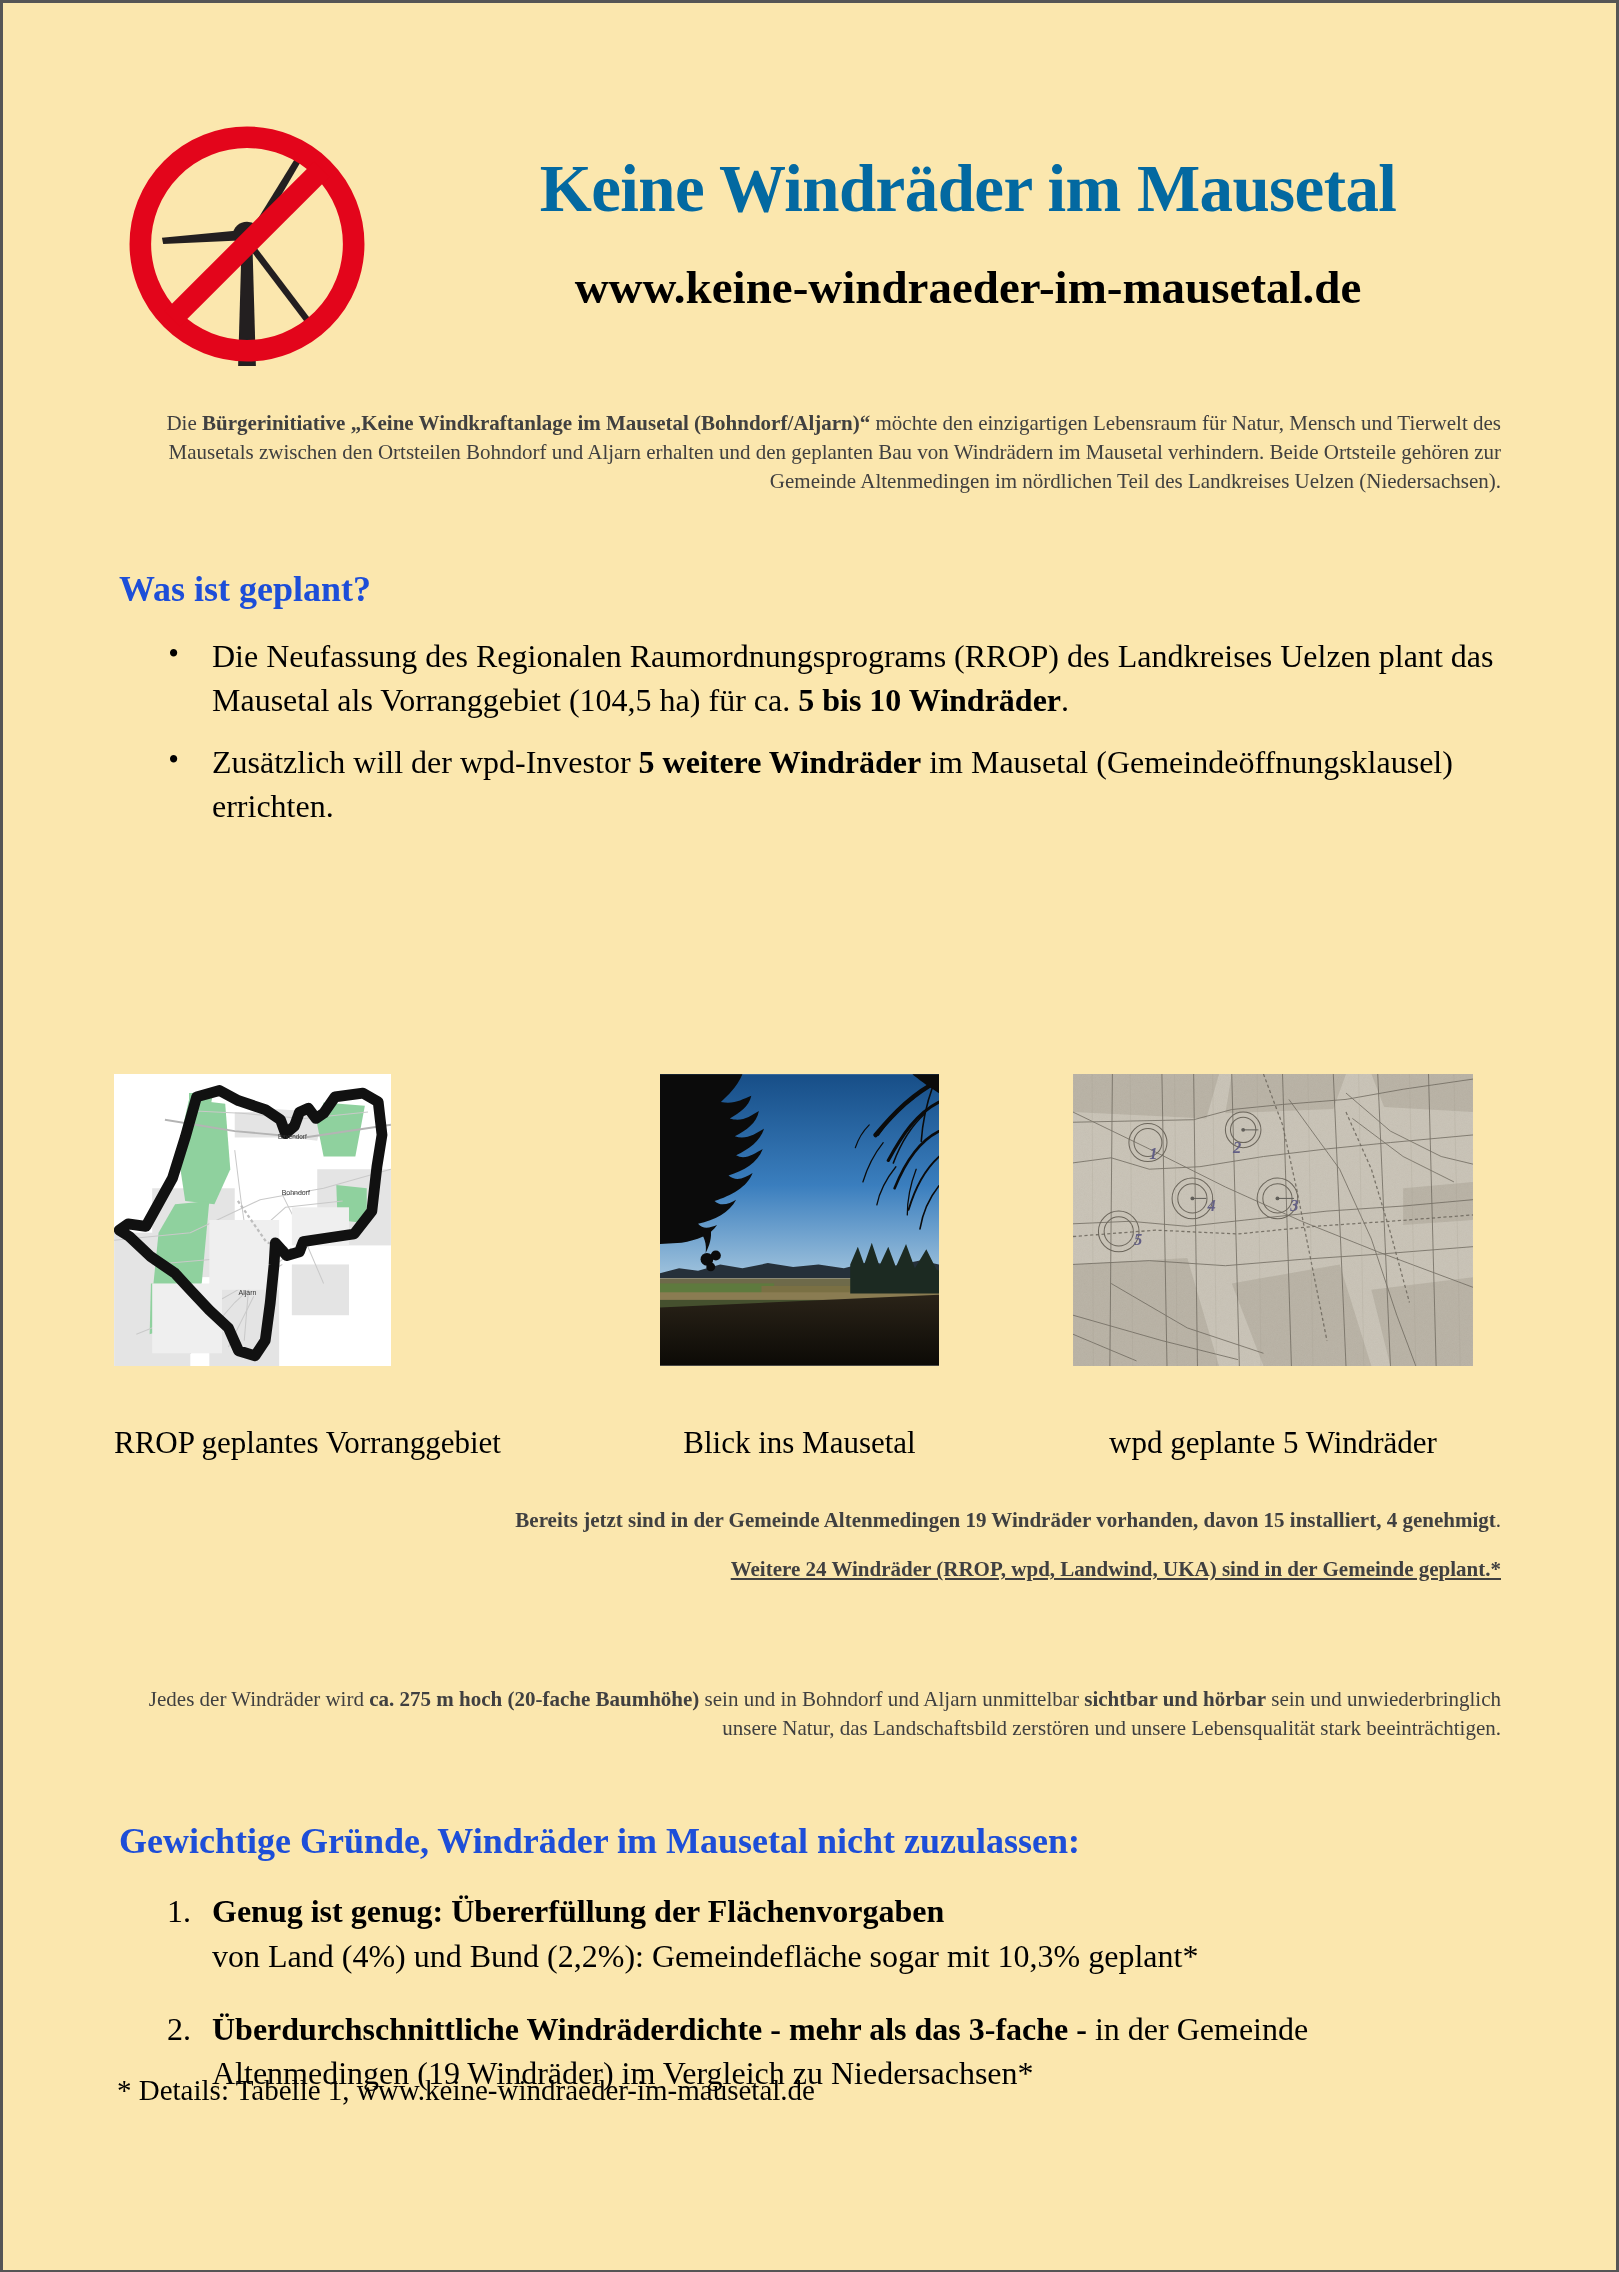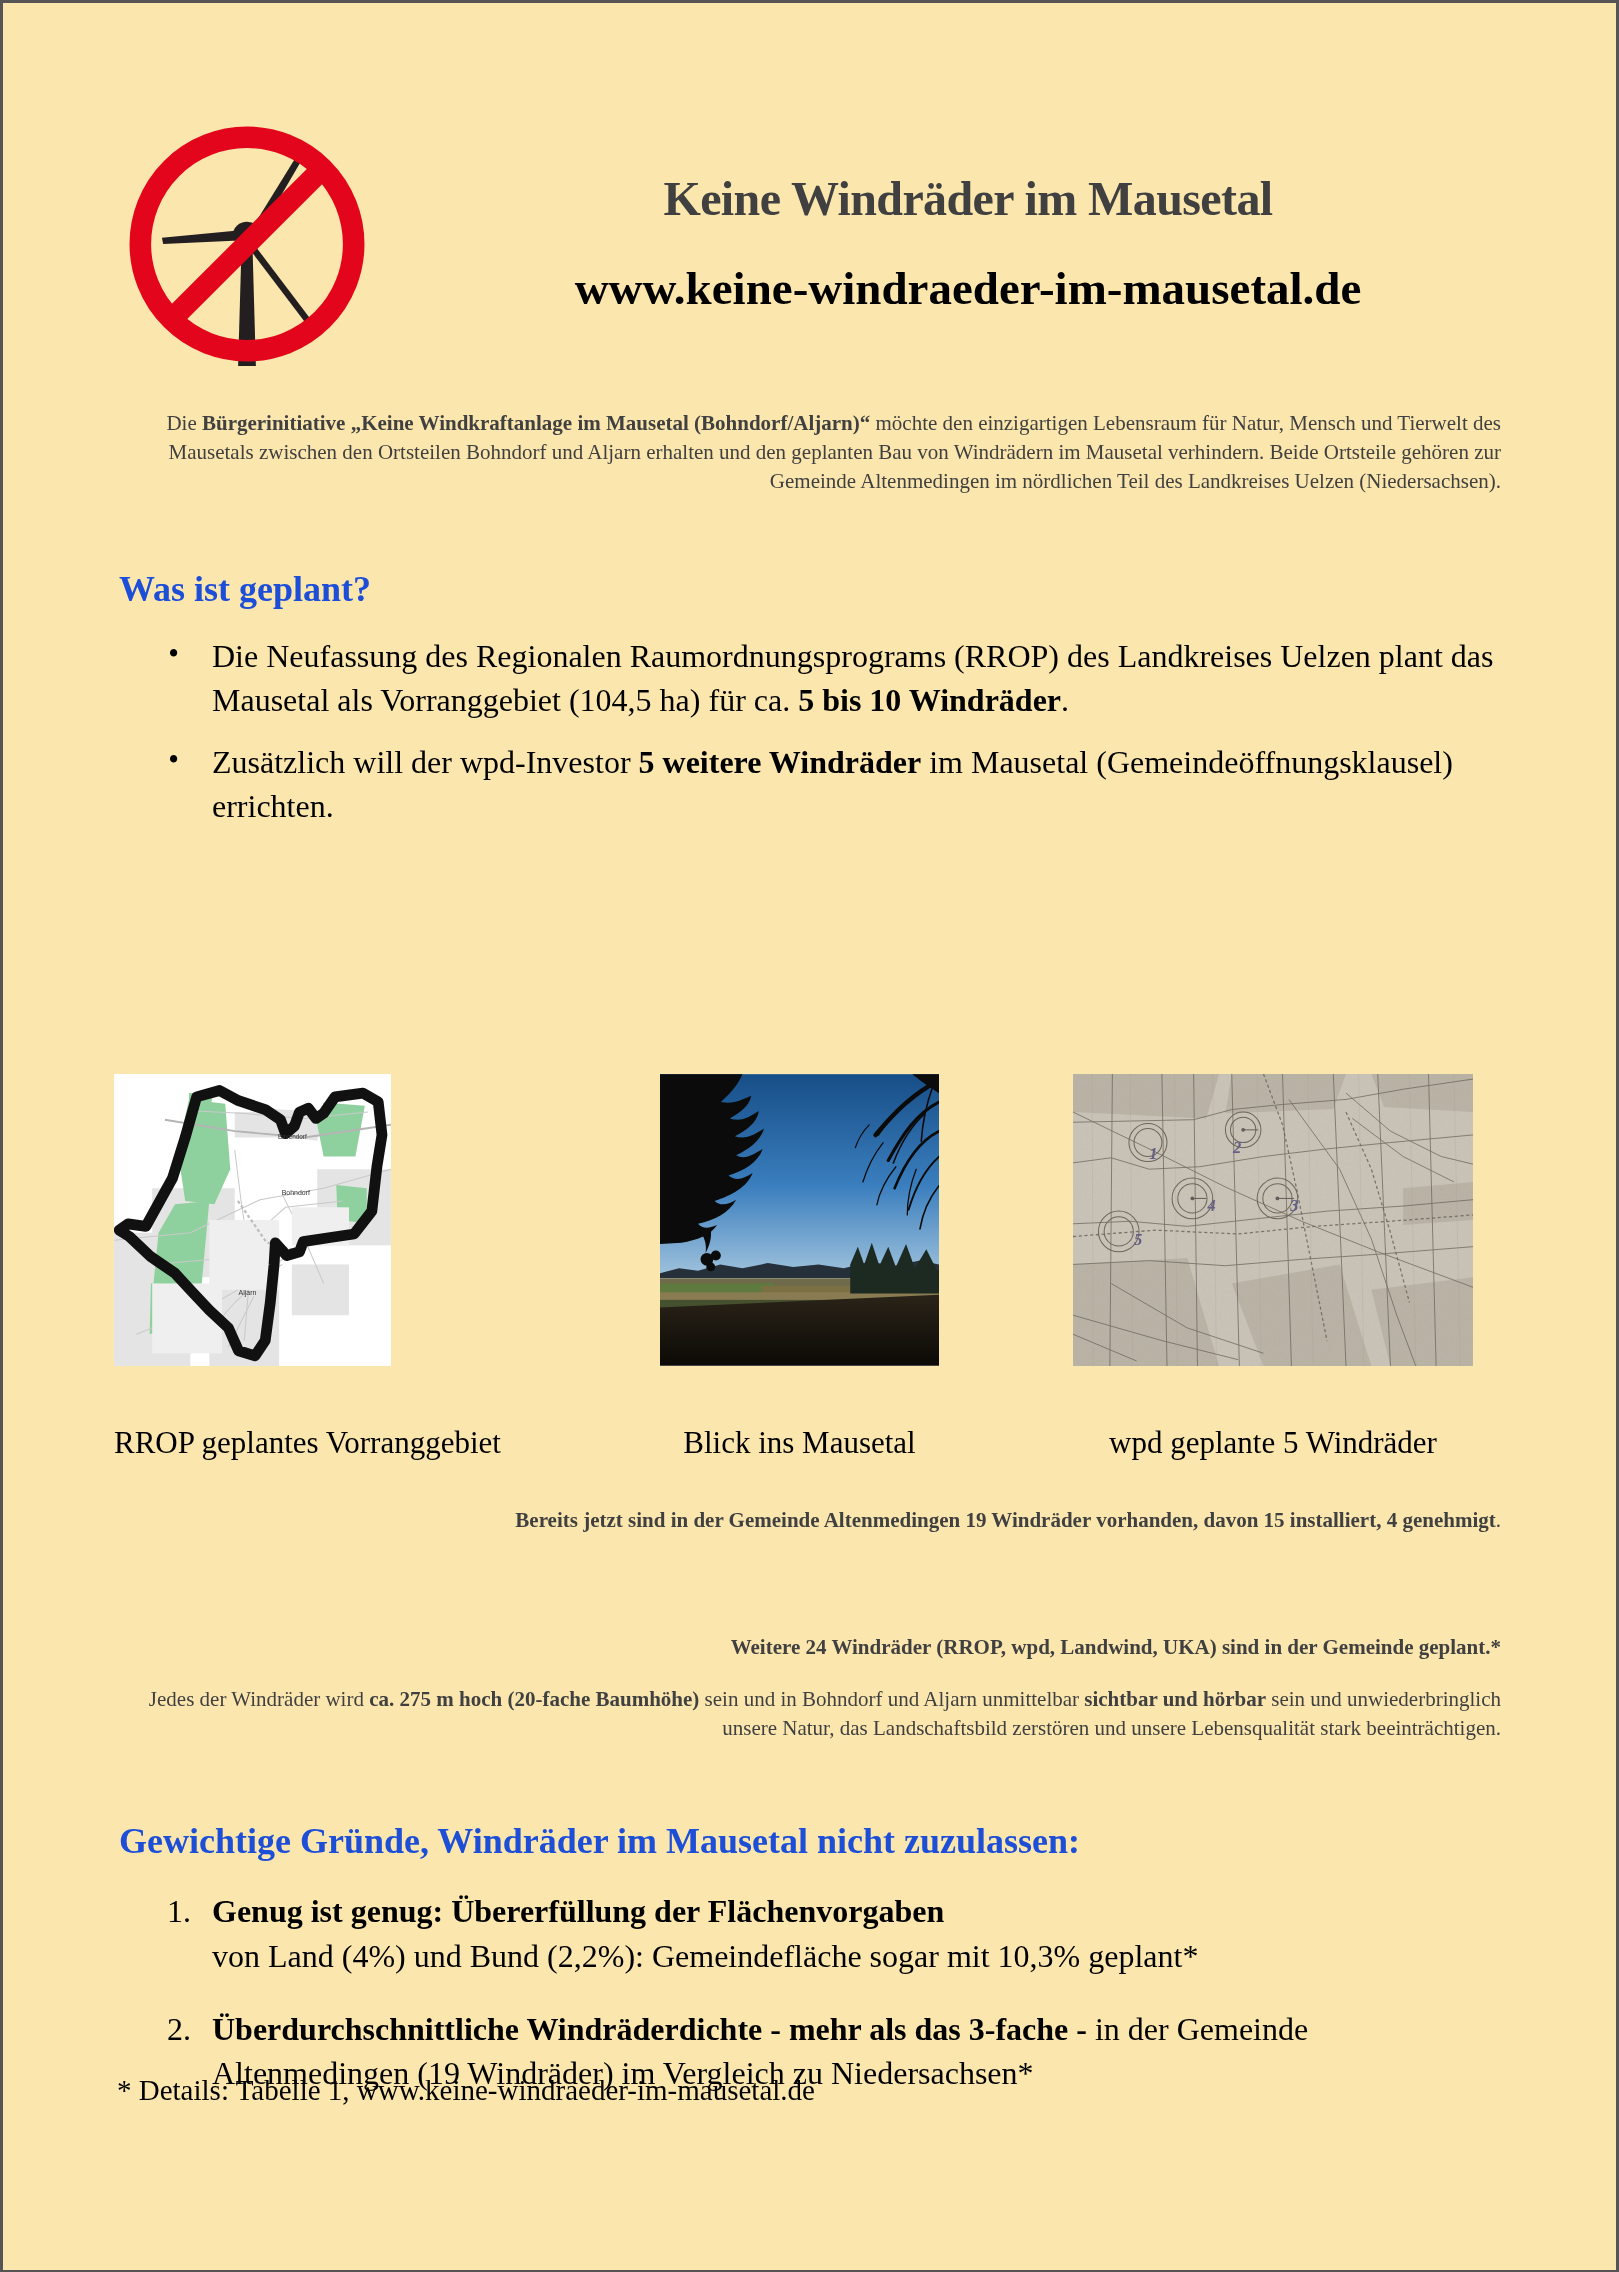--- a/index.html
+++ b/index.html
@@ -40,25 +40,25 @@
   .header-titles {
     position: absolute;
     left: 406px;
     top: 0;
     width: 1118px;
     text-align: center;
   }
   .main-title {
     font-family: "Liberation Serif", serif;
     font-weight: bold;
-    font-size: 48px;
+    font-size: 67px;
     line-height: 1.0;
-    color: #404040;
+    color: #0369a1;
     letter-spacing: -0.6px;
-    margin-top: 77px;
+    margin-top: 57px;
     white-space: nowrap;
   }
   .sub-title {
     font-family: "Liberation Serif", serif;
     font-weight: bold;
     font-size: 47px;
     line-height: 1.0;
     color: #000000;
     margin-top: 42px;
     white-space: nowrap;
@@ -421,21 +421,21 @@
               <path d="M530 0 L540 460"></path>
               <path d="M600 0 L610 460"></path>
           </g>
           <rect x="0" y="0" width="630" height="460" filter="url(#grain)" fill="#C9C3B6" opacity="0.35"></rect>
         </svg>
       </div>
     </div>
     <div class="caption" style="left:1070px; top:972px; width:400px;">wpd geplante 5 Windräder</div>
 
     <div class="para" style="top: 1097px;"><b>Bereits jetzt sind in der Gemeinde Altenmedingen 19 Windräder vorhanden, davon 15 installiert, 4 genehmigt</b><span>.</span></div>
-    <div class="para" style="top: 1224px;"><b>Weitere 24 Windräder (RROP, wpd, Landwind, UKA) sind in der Gemeinde geplant.*</b></div>
+    <div class="para" style="top: 1146px; text-decoration: underline;"><b>Weitere 24 Windräder (RROP, wpd, Landwind, UKA) sind in der Gemeinde geplant.*</b></div>
 
     <div class="para" style="top: 1276px;"><span>Jedes der Windräder wird </span><b>ca. 275 m hoch (20-fache Baumhöhe)</b><span> sein und in Bohndorf und Aljarn unmittelbar </span><b>sichtbar und hörbar</b><span> sein und unwiederbringlich unsere Natur, das Landschaftsbild zerstören und unsere Lebensqualität stark beeinträchtigen.</span></div>
 
     <div class="sec-heading" style="top: 1411px;"><b>Gewichtige Gründe, Windräder im Mausetal nicht zuzulassen</b><span>:</span></div>
 
     <div class="num-list" style="top: 1480px;">
       <div class="num-item">
         <span class="num-marker">1.</span>
         <b>Genug ist genug: Übererfüllung der Flächenvorgaben</b><br>
         <span>von Land (4%) und Bund (2,2%): Gemeindefläche sogar mit 10,3% geplant*</span>

